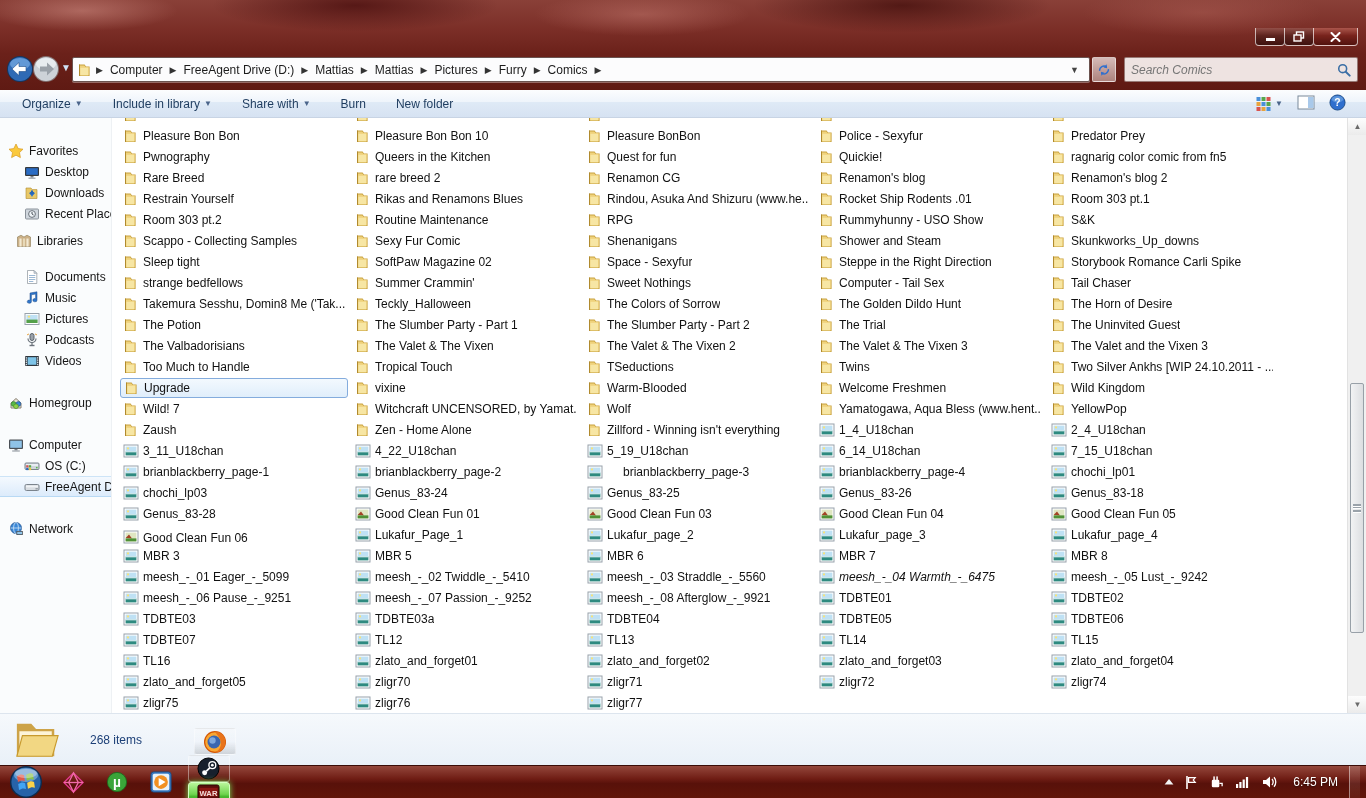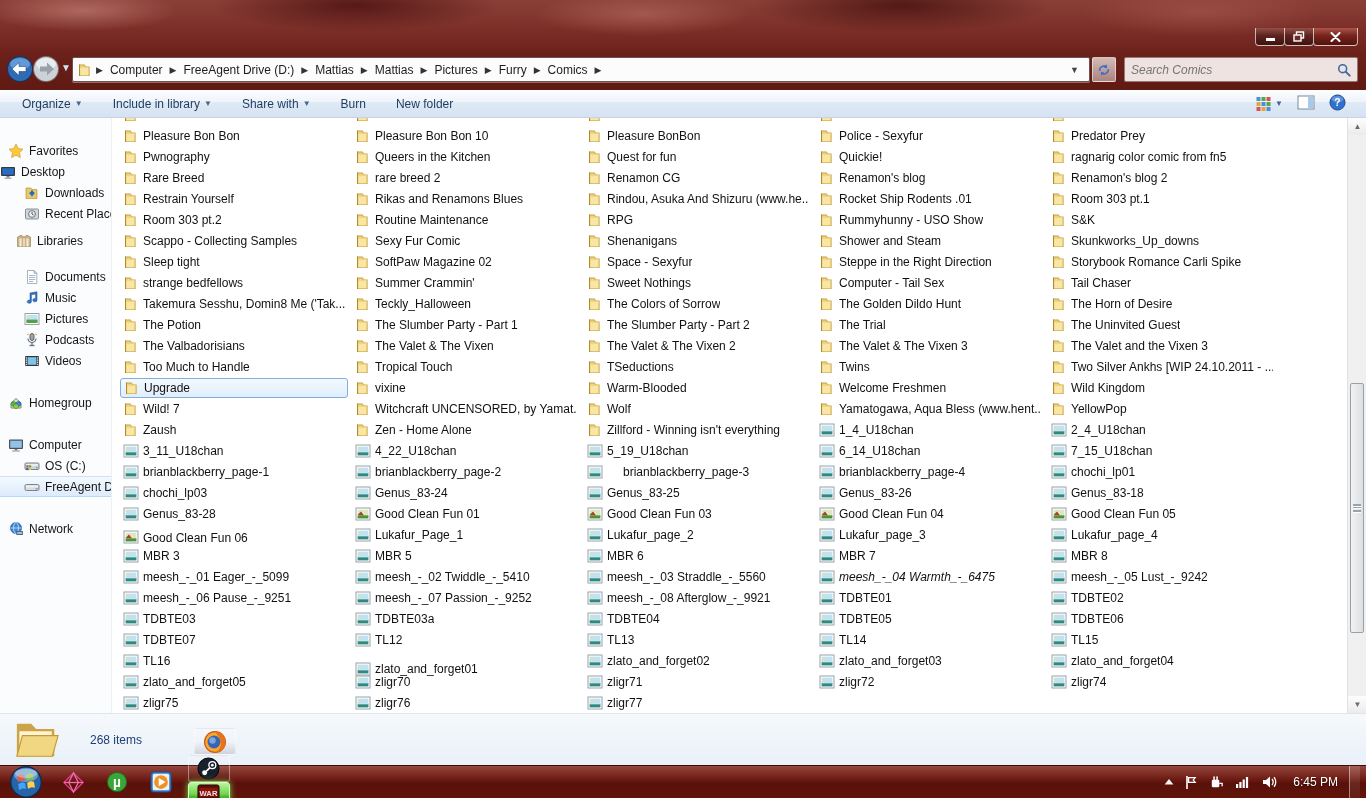--- a/index.html
+++ b/index.html
@@ -236,21 +236,21 @@
 <div class="abs main">
   <div class="abs sidebar" id="sidebar">
       <div class="srow" style="top: 22px; padding-left: 8px;">
         <span class="ficon">
           <svg width="16" height="16" viewBox="0 0 16 16">
             <polygon points="8,1 10.2,5.6 15,6.2 11.5,9.6 12.4,14.6 8,12.2 3.6,14.6 4.5,9.6 1,6.2 5.8,5.6" fill="#fac93d" stroke="#d89a20" stroke-width=".7"></polygon>
           </svg>
         </span>
         <span class="lbl">Favorites</span>
       </div>
-      <div class="srow" style="top: 43px; ">
+      <div class="srow" style="top: 43px; padding-left: 24px;">
         <span class="ficon">
           <svg width="16" height="16" viewBox="0 0 16 16">
             <rect x="1" y="3" width="14" height="9" rx="1" fill="#35393d"></rect>
             <rect x="2.2" y="4.2" width="11.6" height="6.6" fill="#2a6cc4"></rect>
             <rect x="6.5" y="12" width="3" height="1.6" fill="#7a8087"></rect>
             <rect x="4.5" y="13.6" width="7" height="1.2" fill="#9aa1a8"></rect>
           </svg>
         </span>
         <span class="lbl">Desktop</span>
       </div>
@@ -1033,21 +1033,21 @@
             <svg width="16" height="16" viewBox="0 0 16 16">
               <rect x="1" y="2" width="14" height="12" fill="#fff" stroke="#98a2ab"></rect>
               <rect x="2.6" y="3.6" width="10.8" height="5.6" fill="#bfe1f4"></rect>
               <rect x="2.6" y="8.6" width="10.8" height="3.8" fill="#2e8a80"></rect>
               <rect x="2.6" y="8.3" width="10.8" height="1" fill="#e9f5f9"></rect>
               <circle cx="5" cy="5.4" r="1.1" fill="#f7e27a"></circle>
             </svg>
           </span>
           <span class="nm">TL12</span>
         </div>
-        <div class="fitem" style="top: 533px; margin-top: 8px;">
+        <div class="fitem" style="top: 533px;">
           <span class="ficon">
             <svg width="16" height="16" viewBox="0 0 16 16">
               <rect x="1" y="2" width="14" height="12" fill="#fff" stroke="#98a2ab"></rect>
               <rect x="2.6" y="3.6" width="10.8" height="5.6" fill="#bfe1f4"></rect>
               <rect x="2.6" y="8.6" width="10.8" height="3.8" fill="#2e8a80"></rect>
               <rect x="2.6" y="8.3" width="10.8" height="1" fill="#e9f5f9"></rect>
               <circle cx="5" cy="5.4" r="1.1" fill="#f7e27a"></circle>
             </svg>
           </span>
           <span class="nm">zlato_and_forget01</span>

